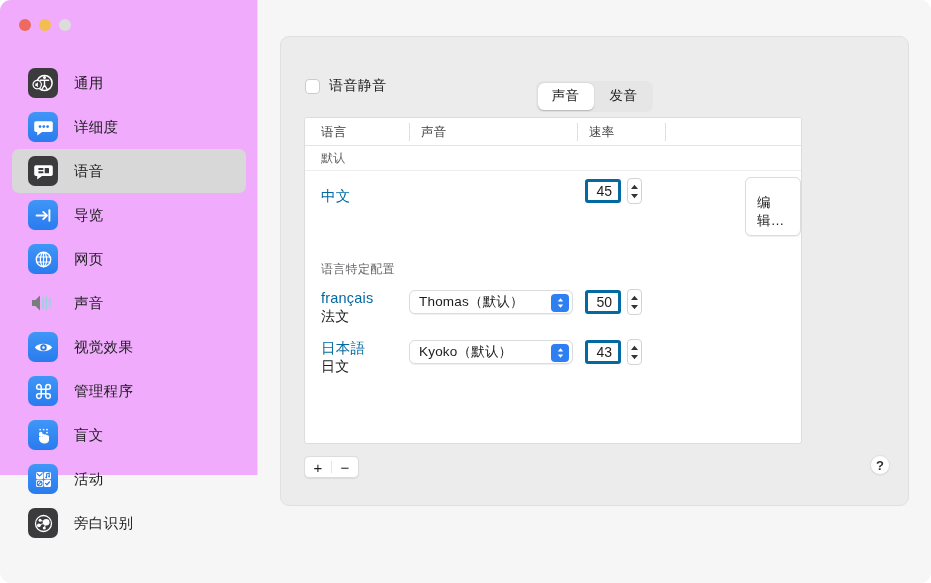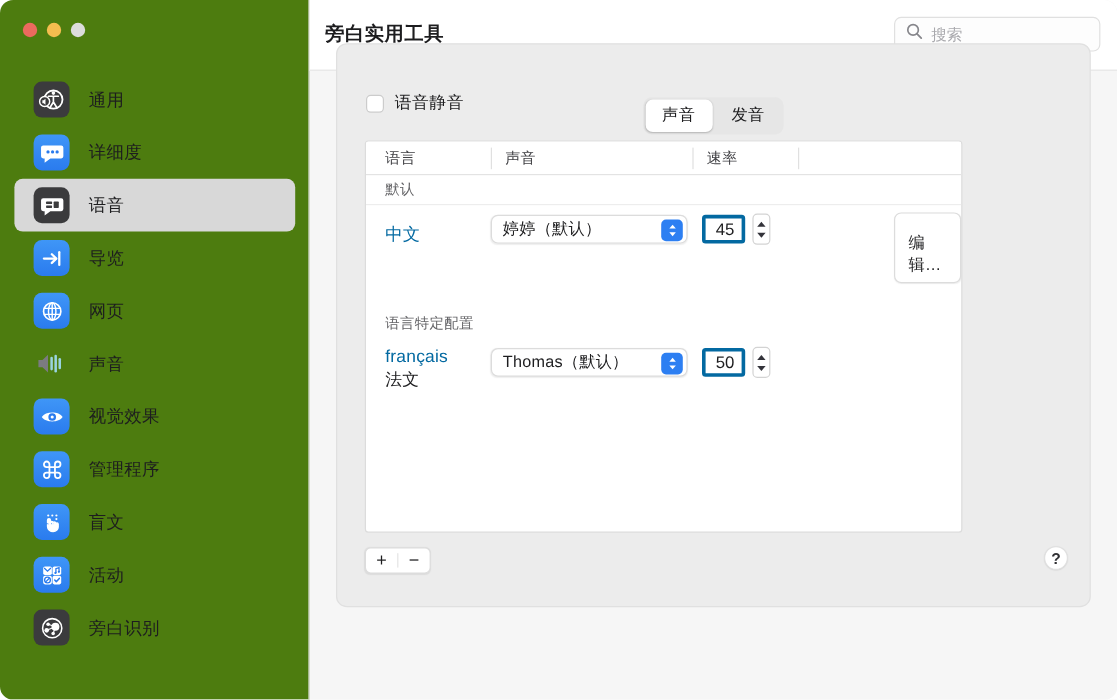--- a/index.html
+++ b/index.html
@@ -16,22 +16,22 @@
     width: 931px; height: 583px;
     background: #f6f6f6;
     border-radius: 11px;
     overflow: hidden;
     display: flex;
   }
 
   
   #sidebar {
     width: 258px;
-    height: 583px;
-    background: #4d7c0f;
+    height: 475px;
+    background: #f0abfc;
     border-right: 1px solid #e2e2e2;
     position: relative;
     flex: 0 0 258px;
   }
   #traffic {
     position: absolute;
     left: 19px; top: 19px;
     display: flex;
     gap: 8px;
   }
@@ -506,32 +506,20 @@
           </svg>
         </span>
         <span class="side-label">旁白识别</span>
       </div>
 
     </div>
   </div>
 
   <div id="content">
 
-    <div id="titlebar">
-      <div id="apptitle">旁白实用工具</div>
-      <div id="searchbox">
-        <span>
-          <svg width="14" height="14" viewBox="0 0 14 14">
-            <circle cx="5.9" cy="5.9" r="4.4" fill="none" stroke="#86868b" stroke-width="1.4"></circle>
-            <path d="M9.2 9.2 L12.7 12.7" stroke="#86868b" stroke-width="1.5" stroke-linecap="round"></path>
-          </svg>
-        </span>
-        <input id="search-input" type="text" placeholder="搜索" style="">
-      </div>
-    </div>
 
     <div id="tabbar">
       <div id="tabs">
         <div class="tab active">声音</div>
         <div class="tab">发音</div>
       </div>
     </div>
 
     <div id="panel">
 
@@ -555,29 +543,20 @@
         </div>
 
         <div class="group-row">
           <span class="glabel">默认</span>
         </div>
 
         <div class="data-row">
           <div class="cell-lang">
             <span class="lang-main">中文</span>
           </div>
-          <div class="popup">
-            <span class="popup-text">婷婷（默认）</span>
-            <span class="popup-chev">
-              <svg width="9" height="12" viewBox="0 0 9 12">
-                <path d="M4.5 1.2 L7.2 4.4 H1.8 z" fill="#fff"></path>
-                <path d="M4.5 10.8 L7.2 7.6 H1.8 z" fill="#fff"></path>
-              </svg>
-            </span>
-          </div>
           <div class="numfield">
             <span>45</span>
           </div>
           <div class="stepper">
             <svg width="9" height="6" viewBox="0 0 9 6">
                 <path d="M4.5 0.8 L8 5 H1 z" fill="#33333a"></path>
               </svg>
             <svg width="9" height="6" viewBox="0 0 9 6">
                 <path d="M4.5 5.2 L8 1 H1 z" fill="#33333a"></path>
               </svg>
@@ -611,20 +590,46 @@
           <div class="stepper">
             <svg width="9" height="6" viewBox="0 0 9 6">
                 <path d="M4.5 0.8 L8 5 H1 z" fill="#33333a"></path>
               </svg>
             <svg width="9" height="6" viewBox="0 0 9 6">
                 <path d="M4.5 5.2 L8 1 H1 z" fill="#33333a"></path>
               </svg>
           </div>
         </div>
 
+        <div class="data-row">
+          <div class="cell-lang">
+            <span class="lang-main">日本語</span>
+            <span class="lang-sub">日文</span>
+          </div>
+          <div class="popup">
+            <span class="popup-text">Kyoko（默认）</span>
+            <span class="popup-chev">
+              <svg width="9" height="12" viewBox="0 0 9 12">
+                <path d="M4.5 1.2 L7.2 4.4 H1.8 z" fill="#fff"></path>
+                <path d="M4.5 10.8 L7.2 7.6 H1.8 z" fill="#fff"></path>
+              </svg>
+            </span>
+          </div>
+          <div class="numfield">
+            <span>43</span>
+          </div>
+          <div class="stepper">
+            <svg width="9" height="6" viewBox="0 0 9 6">
+                <path d="M4.5 0.8 L8 5 H1 z" fill="#33333a"></path>
+              </svg>
+            <svg width="9" height="6" viewBox="0 0 9 6">
+                <path d="M4.5 5.2 L8 1 H1 z" fill="#33333a"></path>
+              </svg>
+          </div>
+        </div>
 
       </div>
 
       <div id="addremove">
         <div class="ar-btn">+</div>
         <div class="ar-sep"></div>
         <div class="ar-btn">−</div>
       </div>
 
       <div id="helpbtn">?</div>

